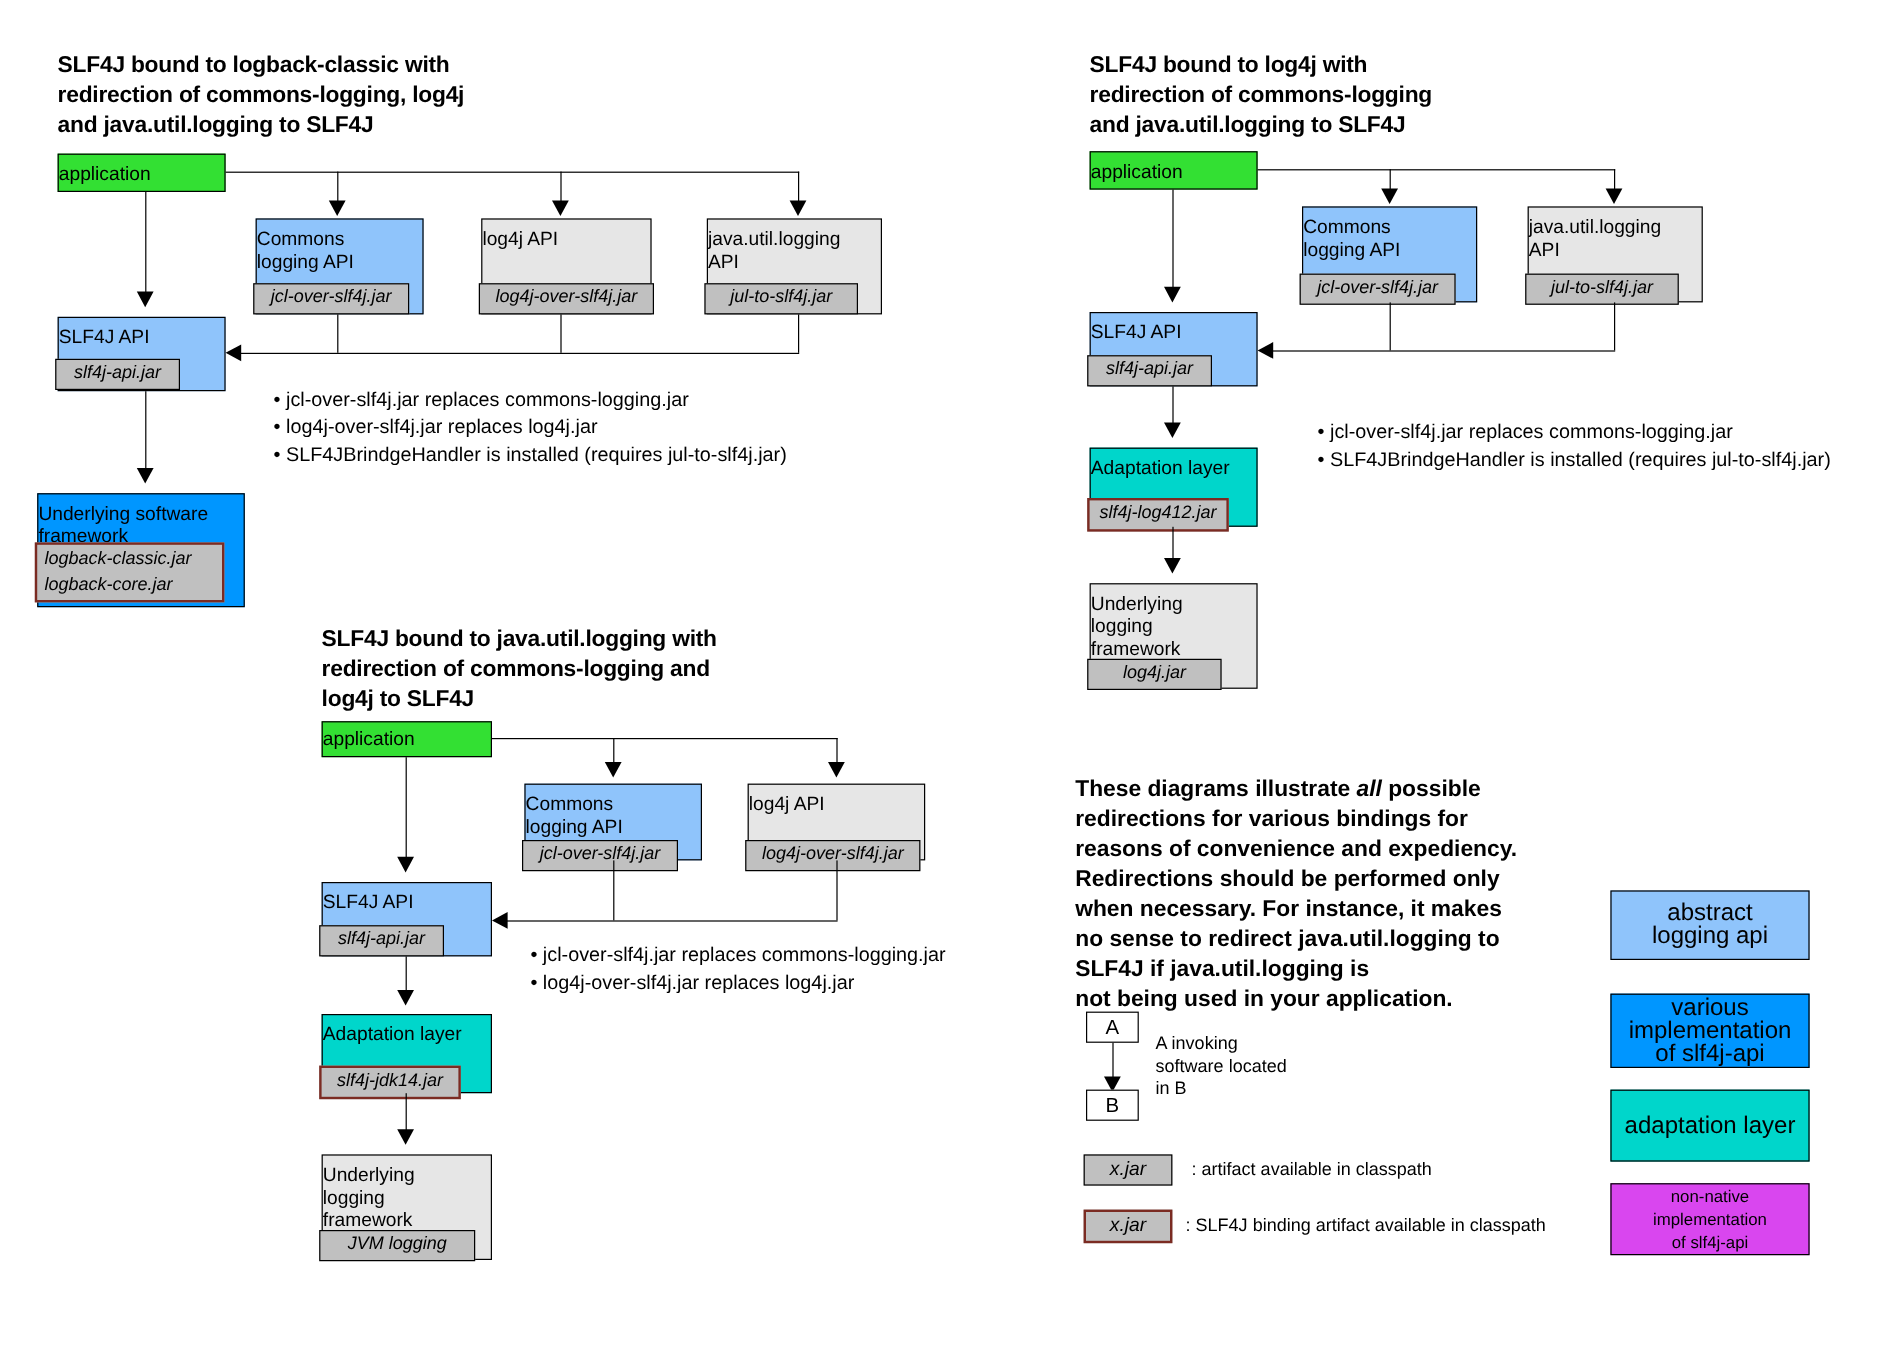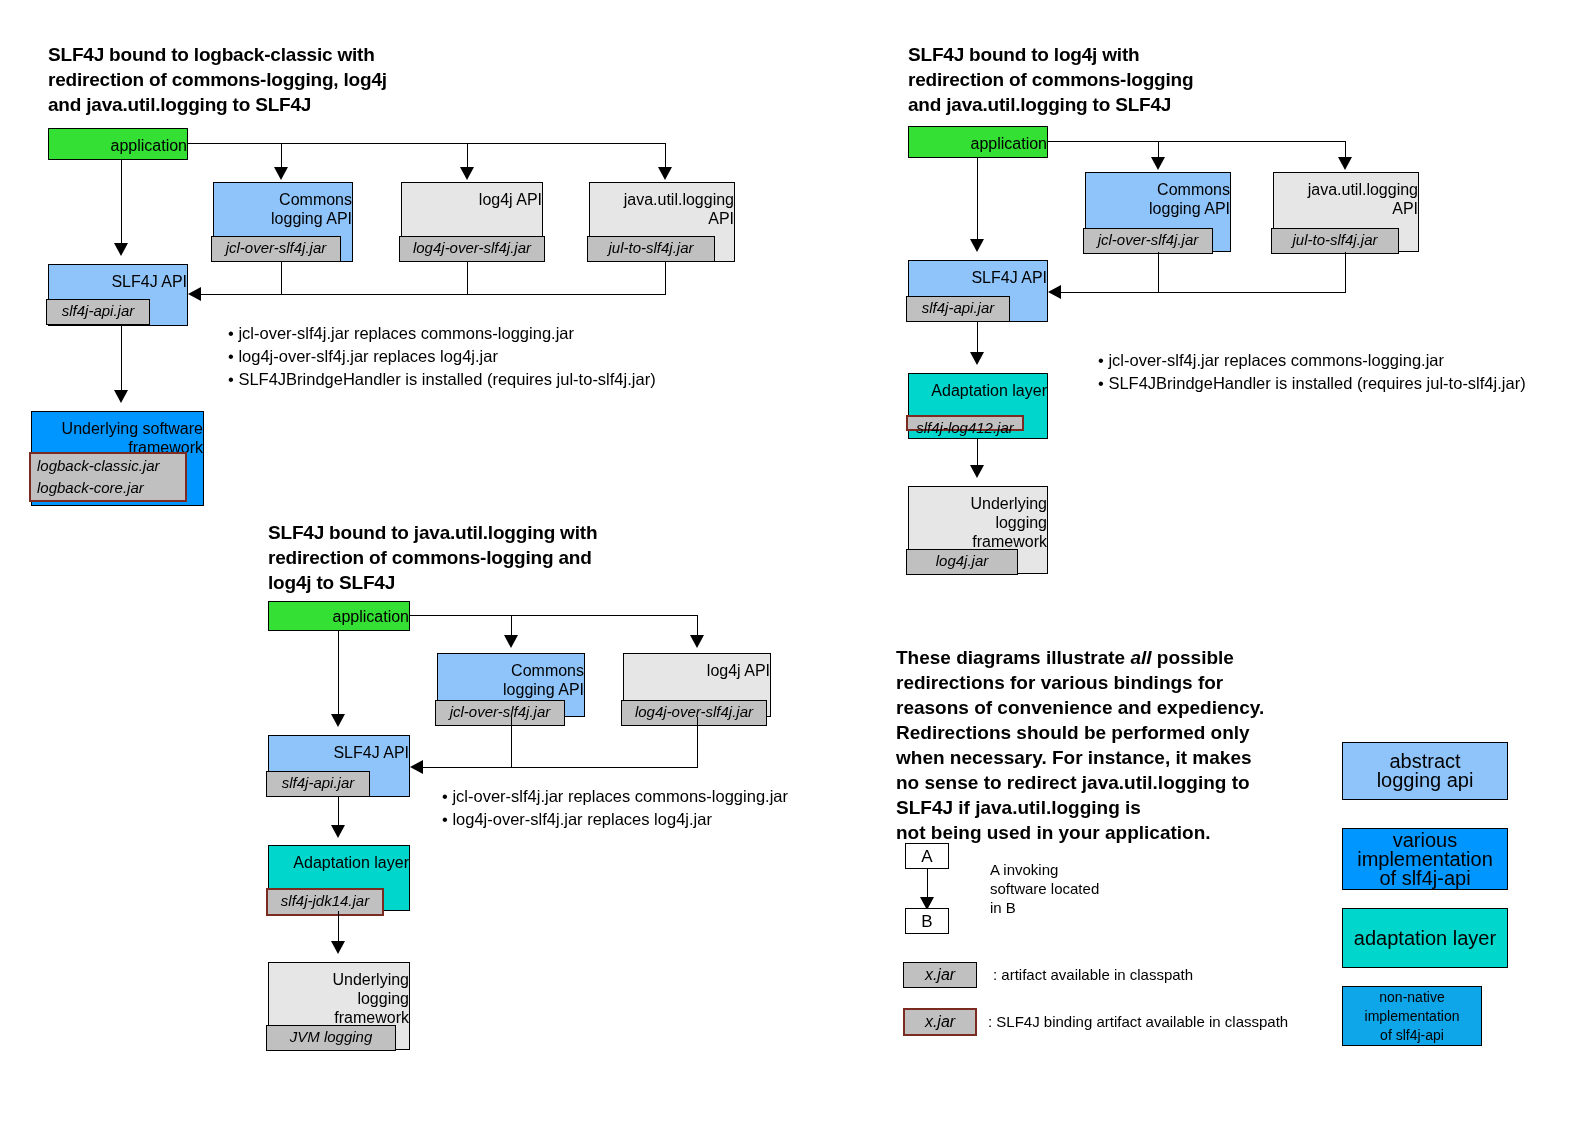--- a/index.html
+++ b/index.html
@@ -23,21 +23,21 @@
     white-space: pre-line;
   }
 
   
   .box {
     position: absolute;
     border: 1.5px solid #000;
     box-sizing: border-box;
     font-size: 16px;
     line-height: 19px;
-    text-align: right;
+    text-align: left;
   }
   .box .caption {
     display: block;
     padding-top: 7px;
     white-space: pre-line;
   }
   .c-green  { background: #33e033; }
   .c-absapi { background: #8fc4fb; }
   .c-native { background: #0096ff; }
   .c-adapt  { background: #00d6cb; }
@@ -102,21 +102,20 @@
     background: #fff;
     font-size: 17px;
     text-align: center;
     line-height: 26px;
   }
   .lg-text {
     position: absolute;
     font-size: 15px;
     line-height: 19px;
     white-space: pre-line;
-    margin-left: 27px;
   }
   .lg-jar {
     position: absolute;
     background: #c0c0c0;
     border: 1.5px solid #000;
     box-sizing: border-box;
     font-style: italic;
     font-size: 16px;
     text-align: center;
     line-height: 24px;
@@ -227,21 +226,21 @@
 <div class="jar" style="left:1271px; top:228px; width:128px; height:26px;">jul-to-slf4j.jar</div>
 
 <div class="box c-absapi" style="left:908px; top:260px; width:140px; height:62px;">
   <span class="caption">SLF4J API</span>
 </div>
 <div class="jar" style="left:906px; top:296px; width:104px; height:26px;">slf4j-api.jar</div>
 
 <div class="box c-adapt" style="left:908px; top:373px; width:140px; height:66px;">
   <span class="caption">Adaptation layer</span>
 </div>
-<div class="jar binding" style="left:906px; top:415px; width:118px; height:16px;">slf4j-log412.jar</div>
+<div class="jar binding" style="left:906px; top:415px; width:118px; height:28px;">slf4j-log412.jar</div>
 
 <div class="box c-plain" style="left:908px; top:486px; width:140px; height:88px;">
   <span class="caption">Underlying
 logging
 framework</span>
 </div>
 <div class="jar" style="left:906px; top:549px; width:112px; height:26px;">log4j.jar</div>
 
 <div class="ln-h" style="left:1048px; top:141px; width:298px;"></div>
 <div class="ln-v" style="left:1158px; top:141px; height:18px;"></div>
@@ -350,14 +349,14 @@
 <div class="lg-caption" style="left:993px; top:965px;">: artifact available in classpath</div>
 
 <div class="lg-jar binding" style="left:903px; top:1008px; width:74px; height:28px;">x.jar</div>
 <div class="lg-caption" style="left:988px; top:1012px;">: SLF4J binding artifact available in classpath</div>
 
 <div class="swatch" style="left:1342px; top:742px; width:166px; height:58px; background:#8fc4fb;">abstract
 logging api</div>
 <div class="swatch" style="left:1342px; top:828px; width:166px; height:62px; background:#0096ff;">various implementation
 of slf4j-api</div>
 <div class="swatch" style="left:1342px; top:908px; width:166px; height:60px; background:#00d6cb;">adaptation layer</div>
-<div class="swatch small" style="left:1342px; top:986px; width:140px; height:60px; background:#0ea5e9;">non-native implementation
+<div class="swatch small" style="left:1342px; top:986px; width:166px; height:60px; background:#d946ef;">non-native implementation
 of slf4j-api</div>
 
 </body></html>

